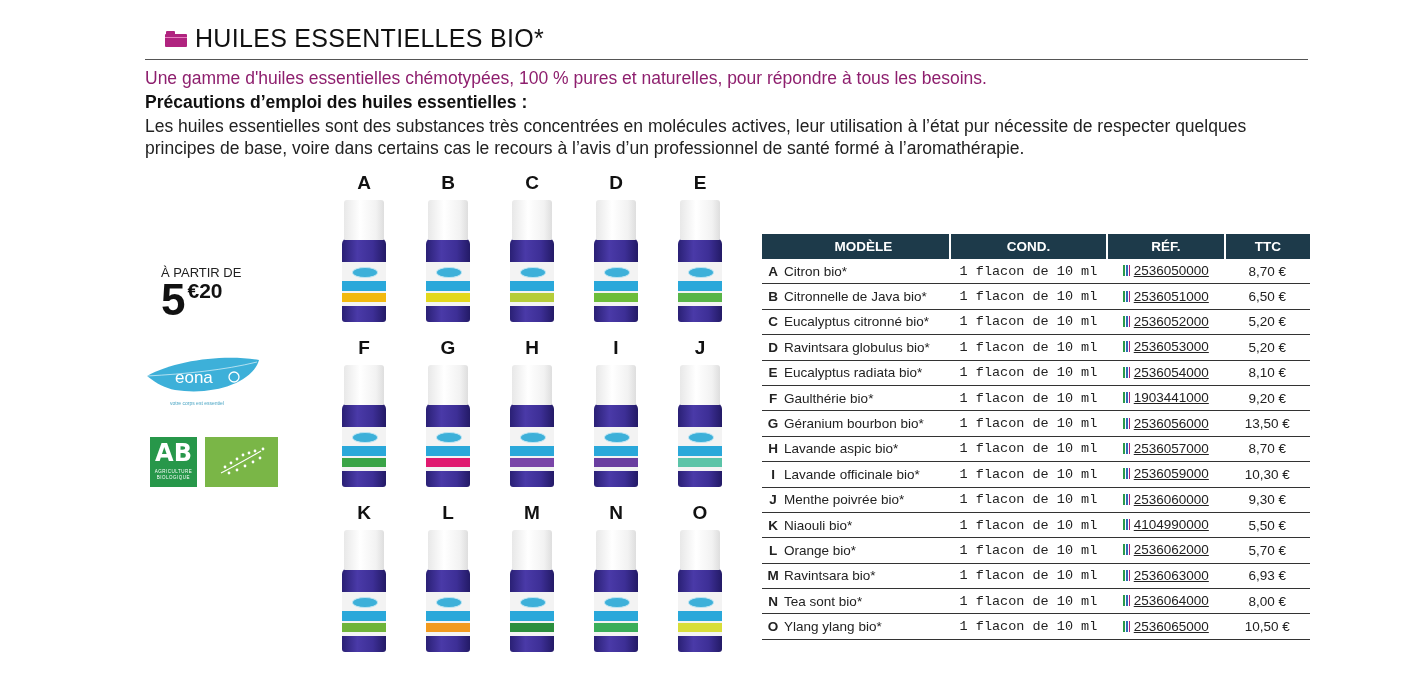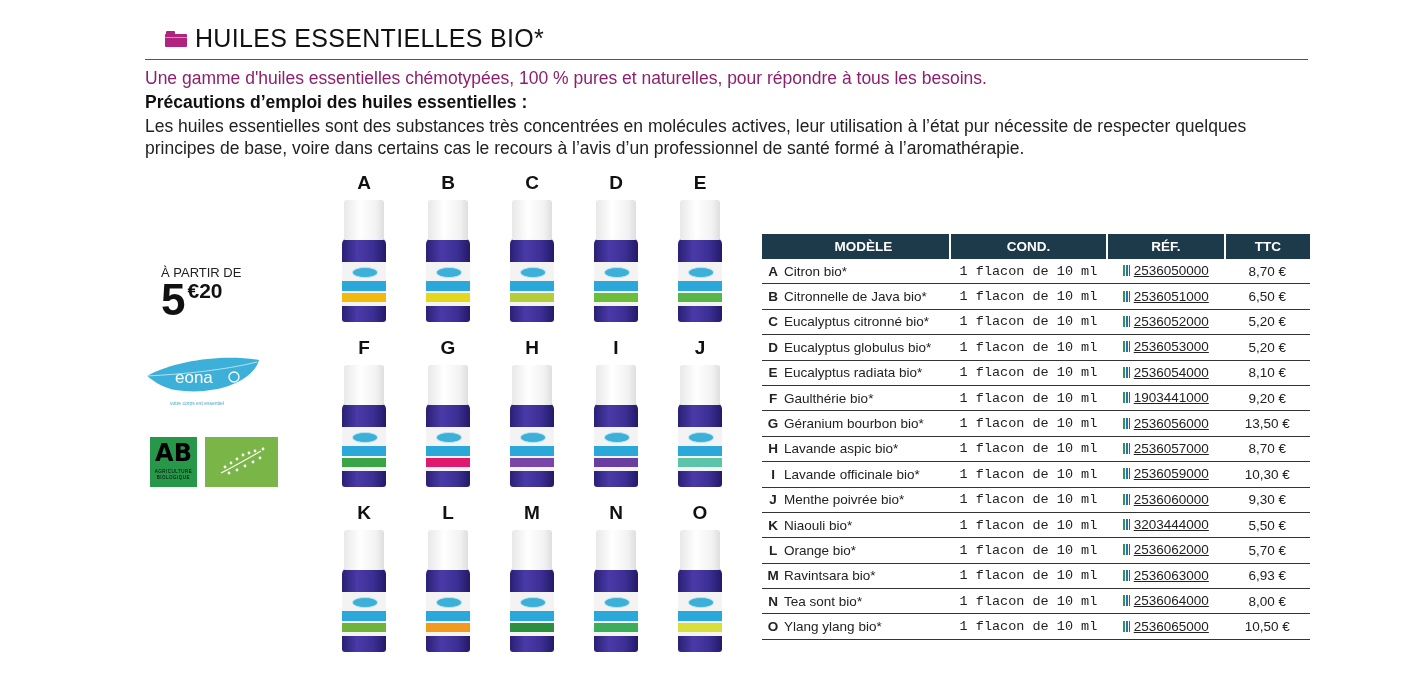--- a/index.html
+++ b/index.html
@@ -20,21 +20,21 @@
 
   .price-block { position: absolute; left: 145px; top: 265px; margin-left: 16px; }
   .price-from { font-size: 13px; color: #222; }
   .price-main { display: flex; align-items: flex-start; margin-top: -2px; }
   .price-int { font-size: 44px; font-weight: 700; line-height: 44px; color: #111; }
   .price-dec { font-size: 21px; font-weight: 700; color: #111; margin-left: 2px; margin-top: 1px; }
 
   .eona-logo { position: absolute; left: 145px; top: 352px; width: 118px; height: 58px; }
   .eona-tagline { position: absolute; left: 170px; top: 400px; font-size: 5px; color: #4aa5c4; }
 
-  .ab-logo { position: absolute; left: 150px; top: 437px; width: 47px; height: 50px; background: #27974a; color: #000000; text-align: center; }
+  .ab-logo { position: absolute; left: 150px; top: 437px; width: 47px; height: 50px; background: #27974a; color: #ffffff; text-align: center; }
   .ab-logo .ab { font-size: 24px; font-weight: 700; line-height: 32px; font-family: "DejaVu Sans", sans-serif; }
   .ab-logo .ab-sub { font-size: 4.5px; line-height: 6px; letter-spacing: 0.5px; }
   .eu-logo { position: absolute; left: 205px; top: 437px; width: 73px; height: 50px; background: #7ab647; }
 
   .bottle-grid { position: absolute; left: 322px; top: 170px; width: 420px; }
   .bottle-cell { position: absolute; width: 84px; height: 160px; text-align: center; }
   .bottle-letter { font-size: 19px; font-weight: 700; color: #111; height: 26px; line-height: 26px; }
   .bottle { position: relative; width: 44px; height: 124px; margin: 4px auto 0; }
   .cap { position: absolute; left: 2px; top: 0; width: 40px; height: 40px; background: linear-gradient(90deg, #e8e8e8 0%, #ffffff 40%, #f2f2f2 80%, #dedede 100%); border-radius: 3px 3px 1px 1px; }
   .glass { position: absolute; left: 0; top: 38px; width: 44px; height: 84px; background: linear-gradient(90deg, #2a2075 0%, #4a3aa8 35%, #3d2f96 70%, #231a66 100%); border-radius: 6px 6px 3px 3px; }
@@ -337,21 +337,21 @@
       </tr>
     <tr>
         <td class="letter">C</td>
         <td class="model">Eucalyptus citronné bio*</td>
         <td class="cond">1 flacon de 10 ml</td>
         <td class="ref"><span class="barcode"><i style="background:#2a9a4a"></i><i style="background:#2b6fb5"></i><i style="background:#b0237f"></i></span><span>2536052000</span></td>
         <td class="ttc">5,20 €</td>
       </tr>
     <tr>
         <td class="letter">D</td>
-        <td class="model">Eucalyptus globulus bio*</td>
+        <td class="model">Ravintsara globulus bio*</td>
         <td class="cond">1 flacon de 10 ml</td>
         <td class="ref"><span class="barcode"><i style="background:#2a9a4a"></i><i style="background:#2b6fb5"></i><i style="background:#b0237f"></i></span><span>2536053000</span></td>
         <td class="ttc">5,20 €</td>
       </tr>
     <tr>
         <td class="letter">E</td>
         <td class="model">Eucalyptus radiata bio*</td>
         <td class="cond">1 flacon de 10 ml</td>
         <td class="ref"><span class="barcode"><i style="background:#2a9a4a"></i><i style="background:#2b6fb5"></i><i style="background:#b0237f"></i></span><span>2536054000</span></td>
         <td class="ttc">8,10 €</td>
@@ -388,21 +388,21 @@
         <td class="letter">J</td>
         <td class="model">Menthe poivrée bio*</td>
         <td class="cond">1 flacon de 10 ml</td>
         <td class="ref"><span class="barcode"><i style="background:#2a9a4a"></i><i style="background:#2b6fb5"></i><i style="background:#b0237f"></i></span><span>2536060000</span></td>
         <td class="ttc">9,30 €</td>
       </tr>
     <tr>
         <td class="letter">K</td>
         <td class="model">Niaouli bio*</td>
         <td class="cond">1 flacon de 10 ml</td>
-        <td class="ref"><span class="barcode"><i style="background:#2a9a4a"></i><i style="background:#2b6fb5"></i><i style="background:#b0237f"></i></span><span>3203444000</span></td>
+        <td class="ref"><span class="barcode"><i style="background:#2a9a4a"></i><i style="background:#2b6fb5"></i><i style="background:#b0237f"></i></span><span>4104990000</span></td>
         <td class="ttc">5,50 €</td>
       </tr>
     <tr>
         <td class="letter">L</td>
         <td class="model">Orange bio*</td>
         <td class="cond">1 flacon de 10 ml</td>
         <td class="ref"><span class="barcode"><i style="background:#2a9a4a"></i><i style="background:#2b6fb5"></i><i style="background:#b0237f"></i></span><span>2536062000</span></td>
         <td class="ttc">5,70 €</td>
       </tr>
     <tr>

